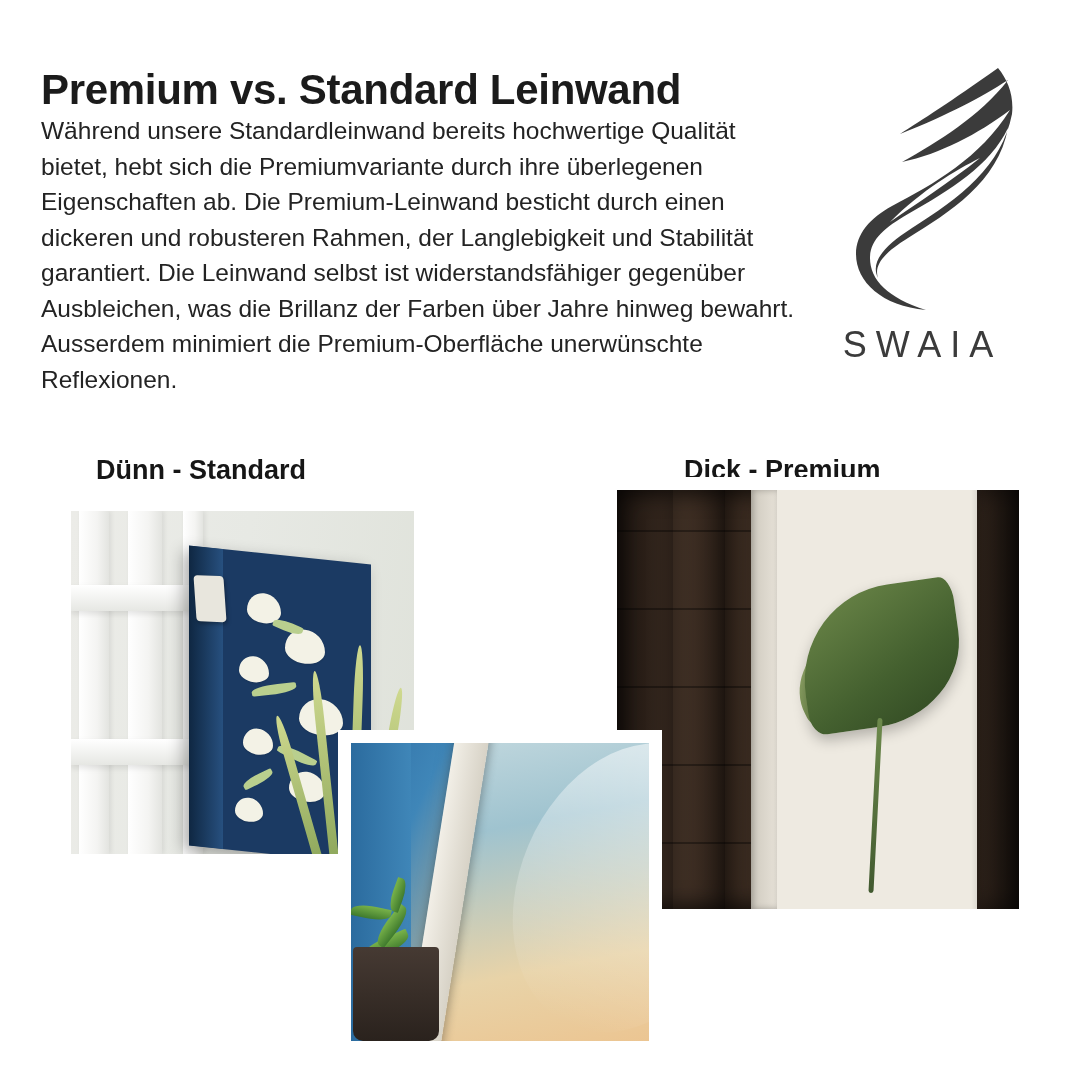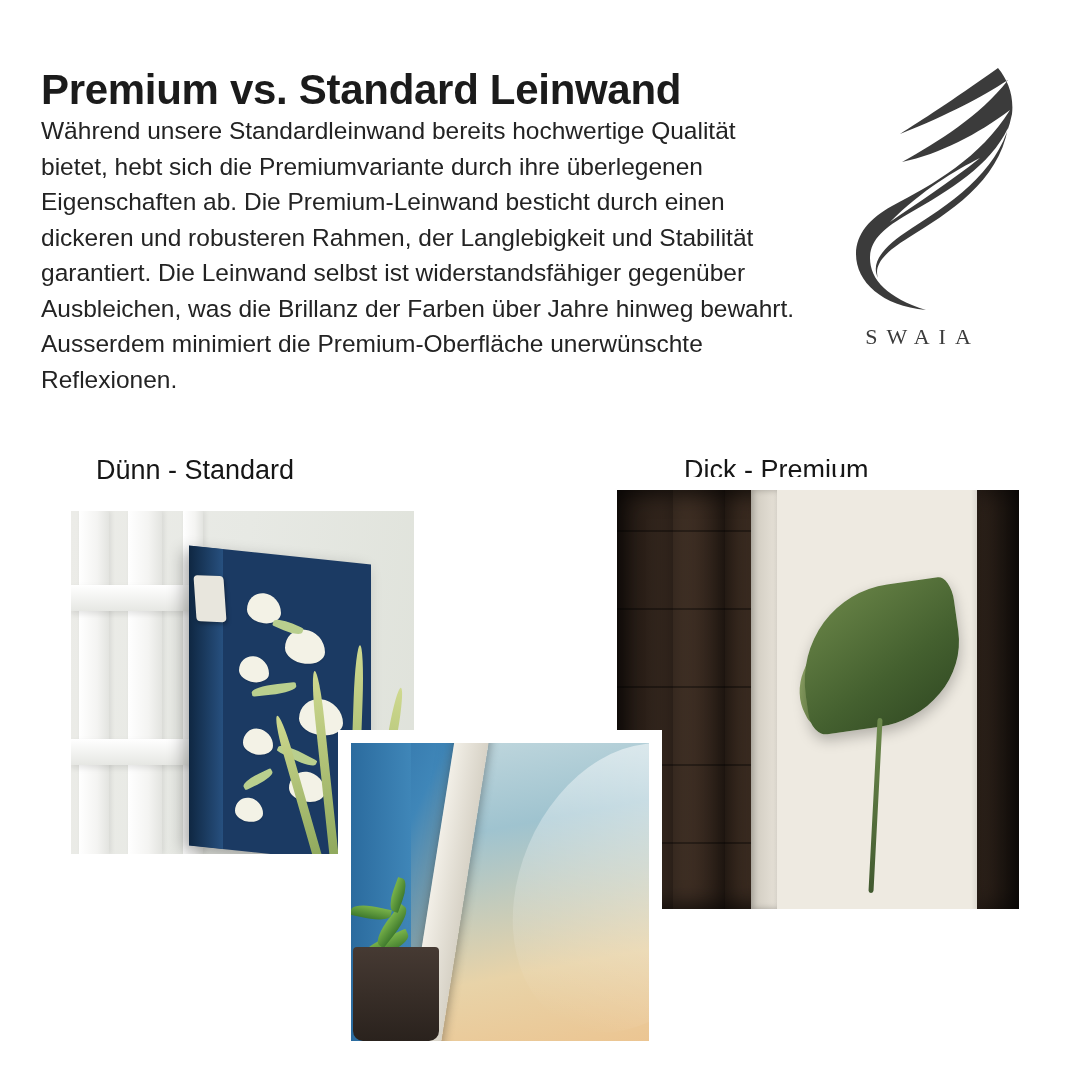--- a/index.html
+++ b/index.html
@@ -60,31 +60,31 @@
     top: 0;
     width: 185px;
     height: 255px;
   }
   .logo-word {
     position: absolute;
     left: 0;
     top: 262px;
     width: 205px;
     text-align: center;
-    font-size: 22px;
+    font-size: 36px;
     letter-spacing: 9px;
     color: #3b3b3b;
-    font-family: Liberation Serif, serif;
+    font-family: Liberation Sans, sans-serif;
   }
 
   
   .caption {
     position: absolute;
     font-size: 27px;
-    font-weight: normal;
+    font-weight: bold;
     color: #161616;
     white-space: nowrap;
   }
   .caption-left  { left: 96px;  top: 455px; }
   .caption-right { left: 684px; top: 455px; }
 
   
   .photo-card {
     position: absolute;
     background: #ffffff;

